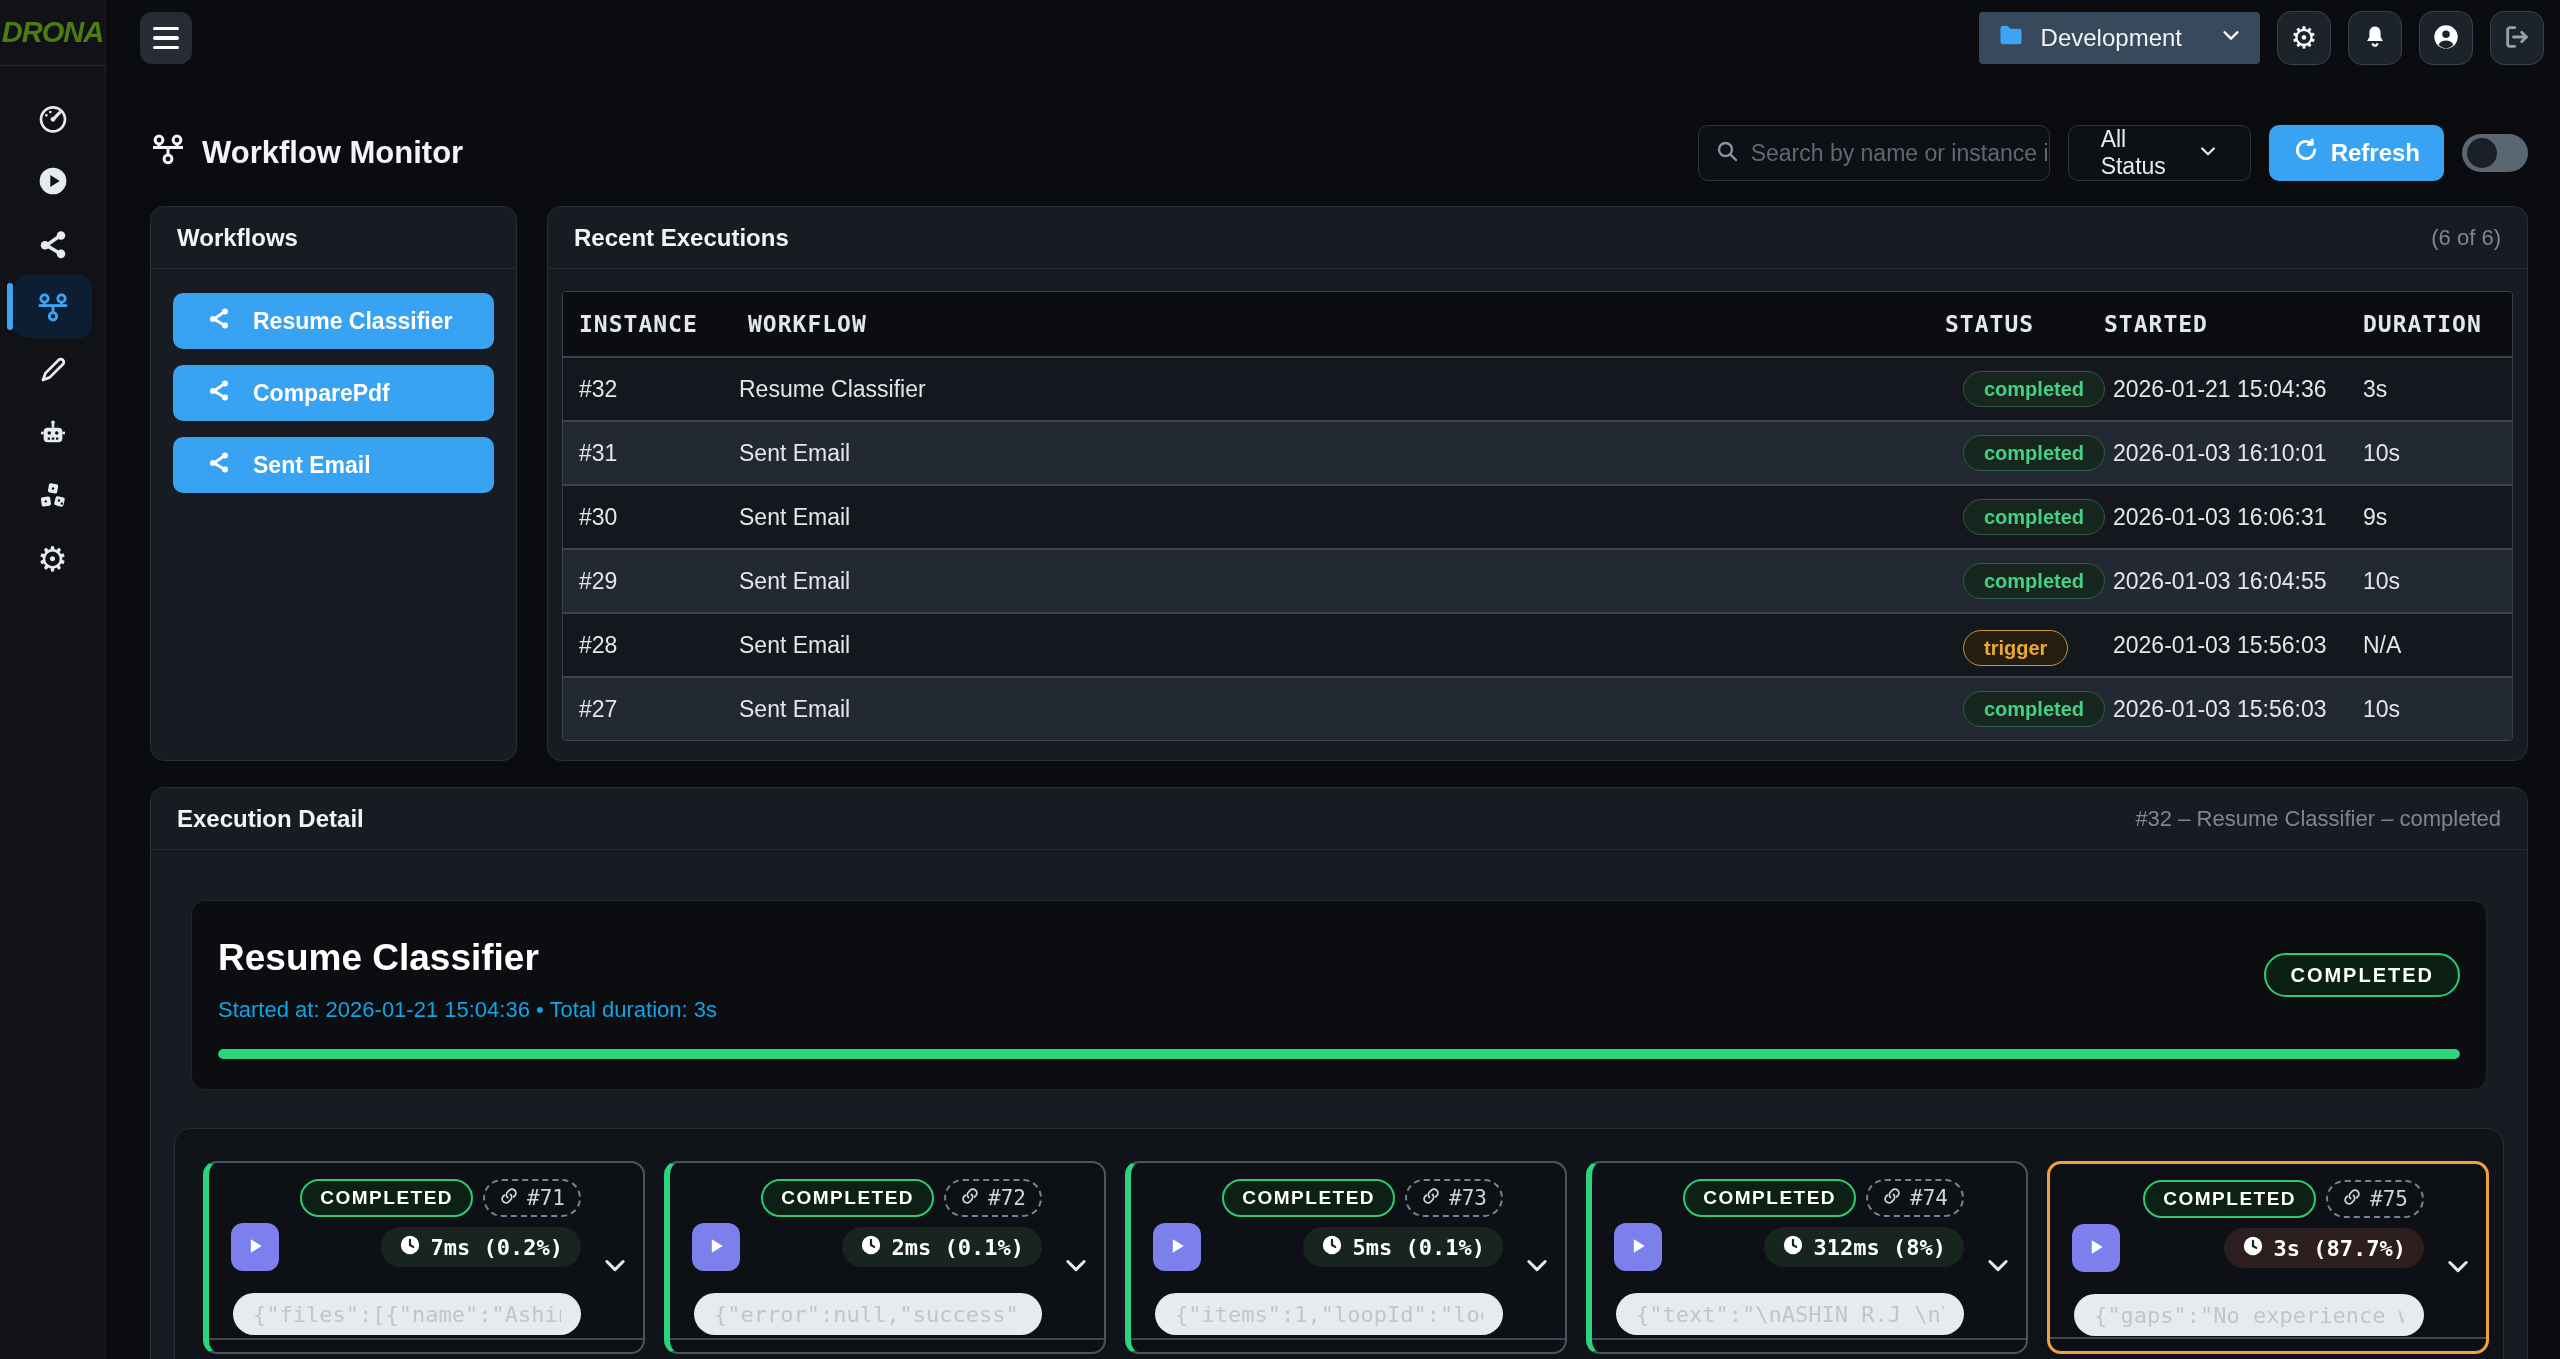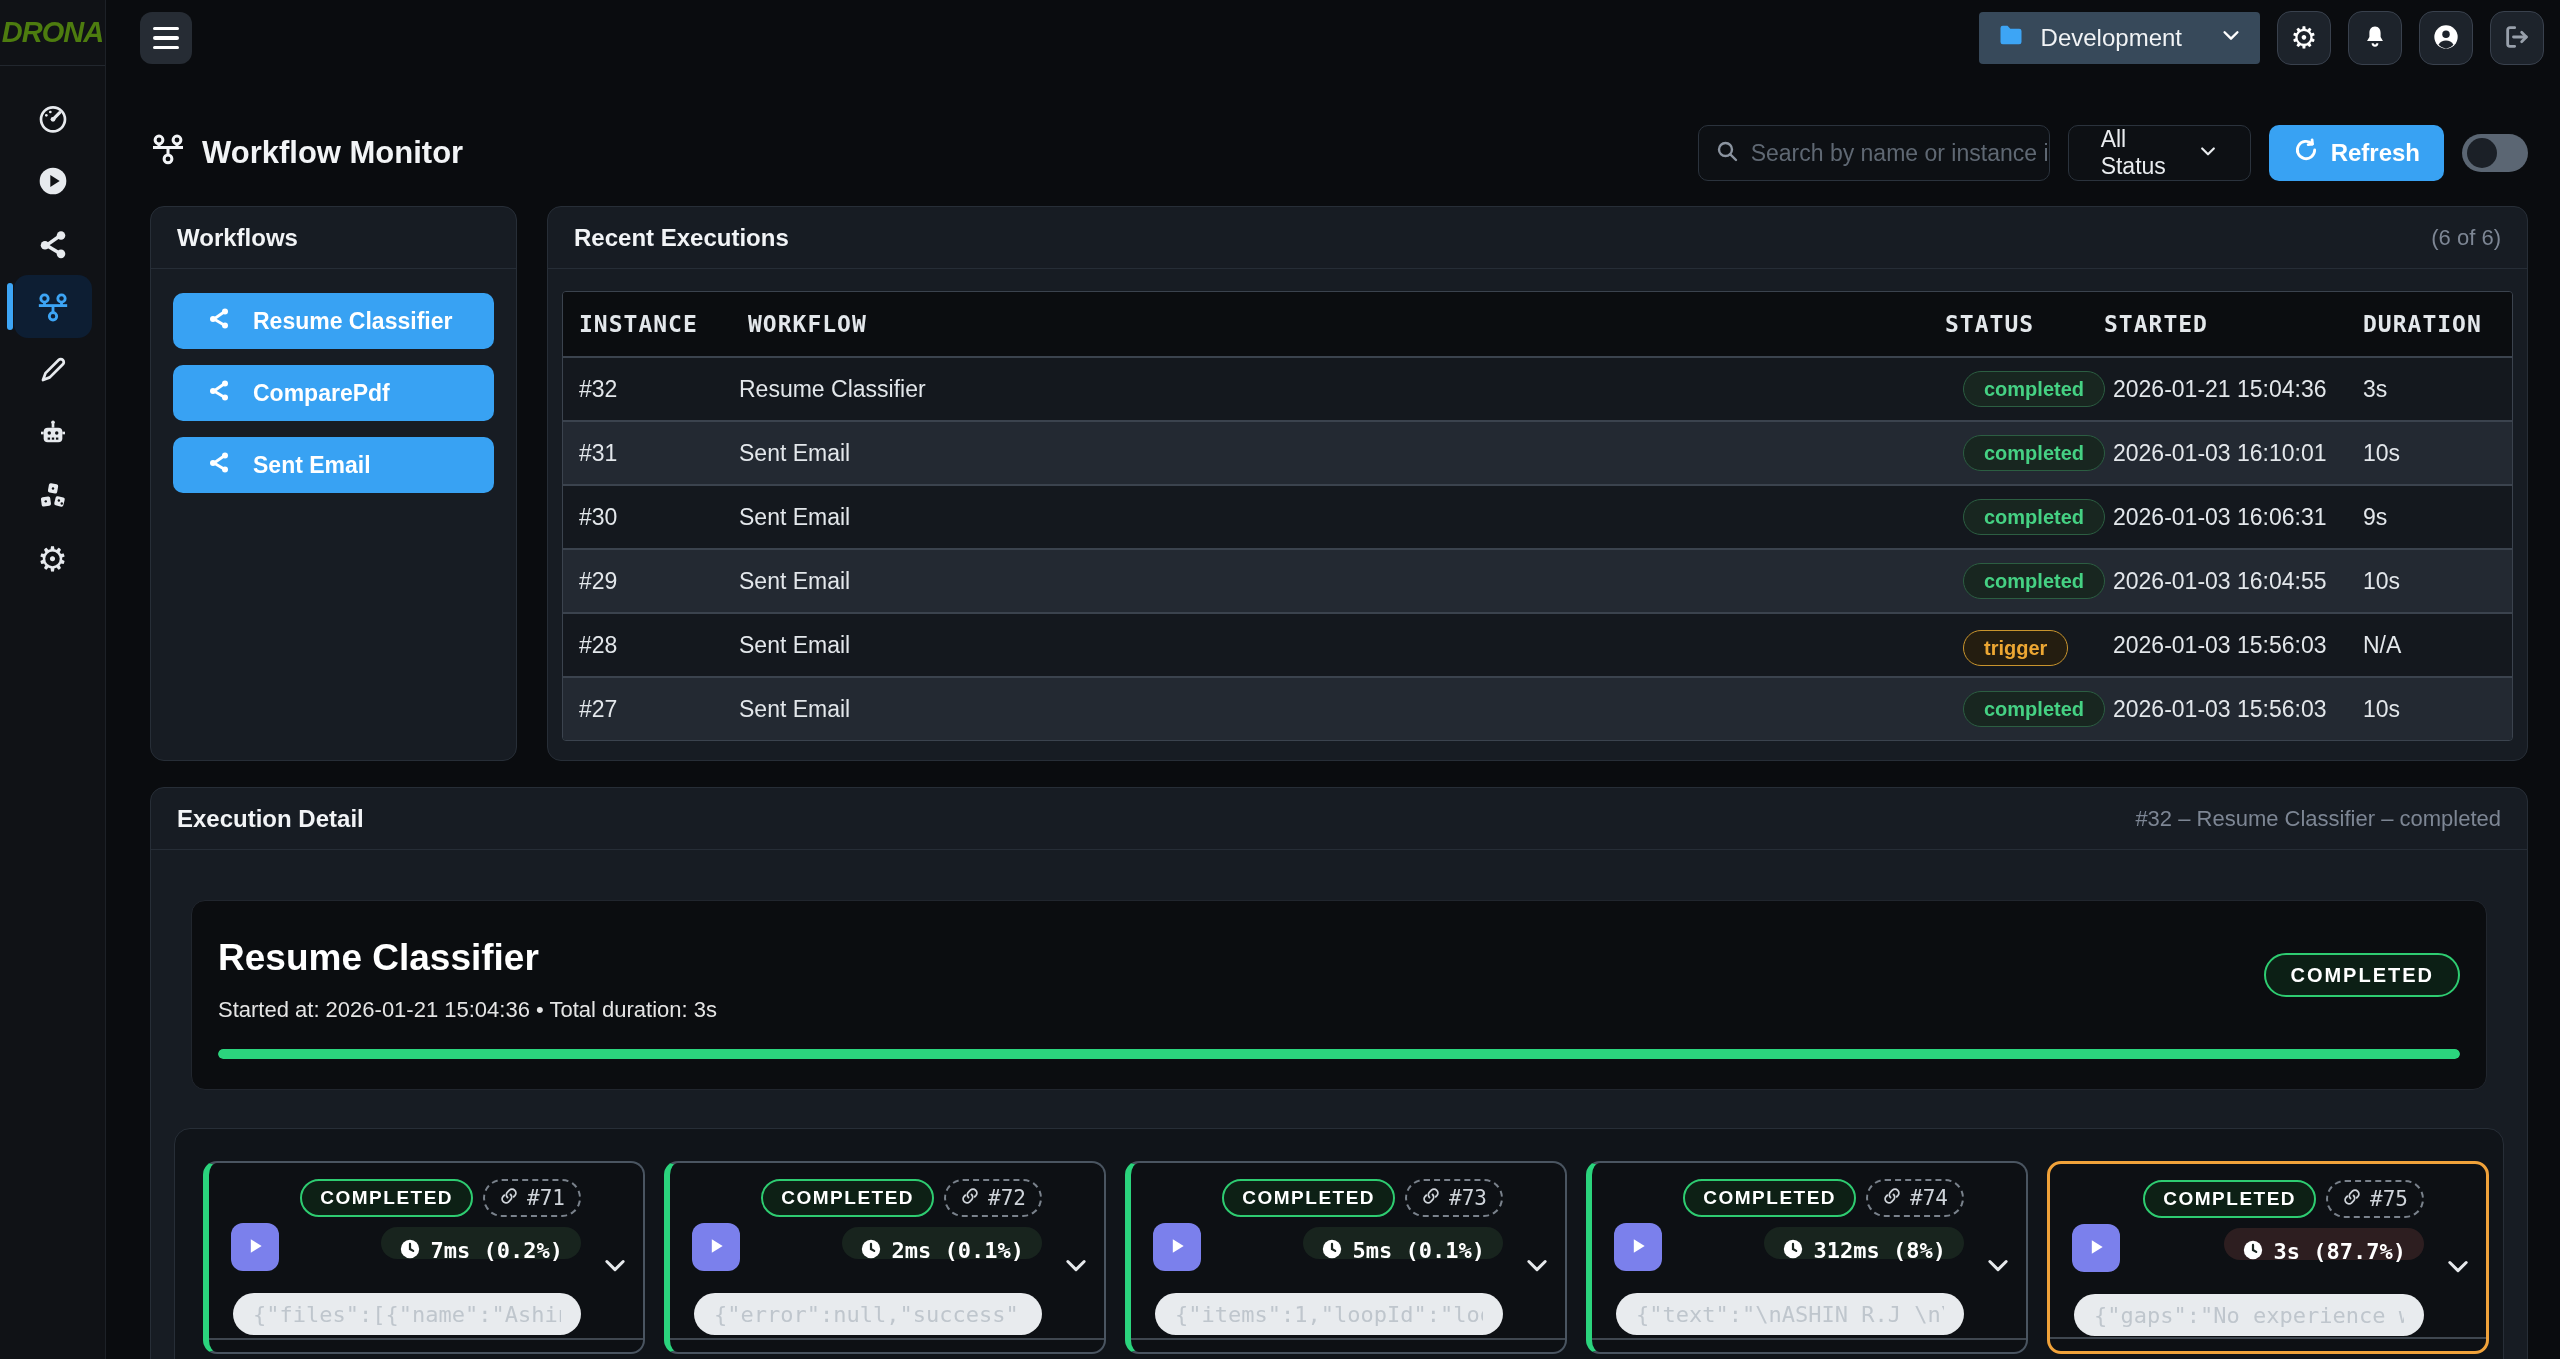--- a/index.html
+++ b/index.html
@@ -80,21 +80,21 @@
   .badge { display:inline-flex; align-items:center; justify-content:center; height:36px;
     padding:0 20px; border-radius:18px; font-size:20px; font-weight:bold; }
   .badge.completed { color:#45d183; background:#182620; border:1.5px solid #2c5e42; }
   .badge.trigger   { color:#eda733; background:#241d10; border:1.5px solid #c8942d;margin-top:6px; }
 
   
   .detail-panel { margin-top:26px; height:620px; }
   .summary-card { margin:50px 40px 0 40px; background:#0b0d10; border:1px solid #21262e;
     border-radius:14px; padding:36px 26px 30px 26px; position:relative; }
   .summary-title { font-size:37px; font-weight:bold; color:#fff; }
-  .summary-meta { margin-top:18px; font-size:22px; color:#e5e5e5; }
+  .summary-meta { margin-top:18px; font-size:22px; color:#0ea5e9; }
   .summary-badge { position:absolute; right:26px; top:52px; height:44px; padding:0 24px;
     border:2px solid #2ecc71; border-radius:22px; background:#0c1f15; color:#fff;
     font-size:20px; font-weight:bold; letter-spacing:2px; display:flex; align-items:center; }
   .progress-track { margin-top:26px; height:10px; border-radius:5px; background:#15251c; overflow:hidden; }
   .progress-fill { height:100%; background:#2bd47d; border-radius:5px; }
 
   .nodes-wrap { margin:38px 23px 0 23px; background:#101419; border:1px solid #272e37;
     border-radius:16px; padding:32px 28px; display:flex; gap:19px; }
   .node-card { width:442px; height:193px; flex:none; background:#0d1014; position:relative;
     border:2px solid #4a5561; border-left:6px solid #2bd47d; border-radius:14px; padding:16px 18px; }
@@ -102,21 +102,21 @@
   .node-play { position:absolute; left:22px; top:60px; width:48px; height:48px; border-radius:12px;
     background:#7b80ec; border:none; display:flex; align-items:center; justify-content:center; cursor:pointer; }
   .node-top { display:flex; justify-content:flex-end; gap:10px; margin-right:44px; }
   .node-status { height:38px; display:inline-flex; align-items:center; padding:0 18px;
     border:2px solid #2ecc71; border-radius:19px; background:#0d2015; color:#fff;
     font-size:19px; font-weight:bold; letter-spacing:1.5px; }
   .node-id { height:38px; display:inline-flex; align-items:center; gap:8px; padding:0 14px;
     border:2px dashed #7a828c; border-radius:19px; color:#cfd4da;
     font-family:"DejaVu Sans Mono", monospace; font-size:21px; }
   .node-time-row { display:flex; justify-content:flex-end; margin:10px 44px 0 0; }
-  .node-time { height:32px; display:inline-flex; align-items:flex-start; gap:10px; padding:11px 18px;
+  .node-time { height:40px; display:inline-flex; align-items:center; gap:10px; padding:11px 18px;
     border-radius:20px; background:#18241e; color:#fff;
     font-family:"DejaVu Sans Mono", monospace; font-weight:bold; font-size:22px; }
   .node-card.orange .node-time { background:#2d1e20; }
   .node-chevron { position:absolute; right:14px; top:88px; color:#e6e9ec; cursor:pointer; }
   .node-preview { position:absolute; left:24px; right:62px; top:130px; height:42px;
     background:#e8ebee; border-radius:21px; display:flex; align-items:center; padding:0 20px;
     overflow:hidden; }
   .node-preview span { color:#bfc6cd; font-family:"DejaVu Sans Mono", monospace; font-size:22px;
     white-space:nowrap; overflow:hidden; }
   .node-divider { position:absolute; left:0; right:0; bottom:12px; height:2px; background:#3f4750; }

